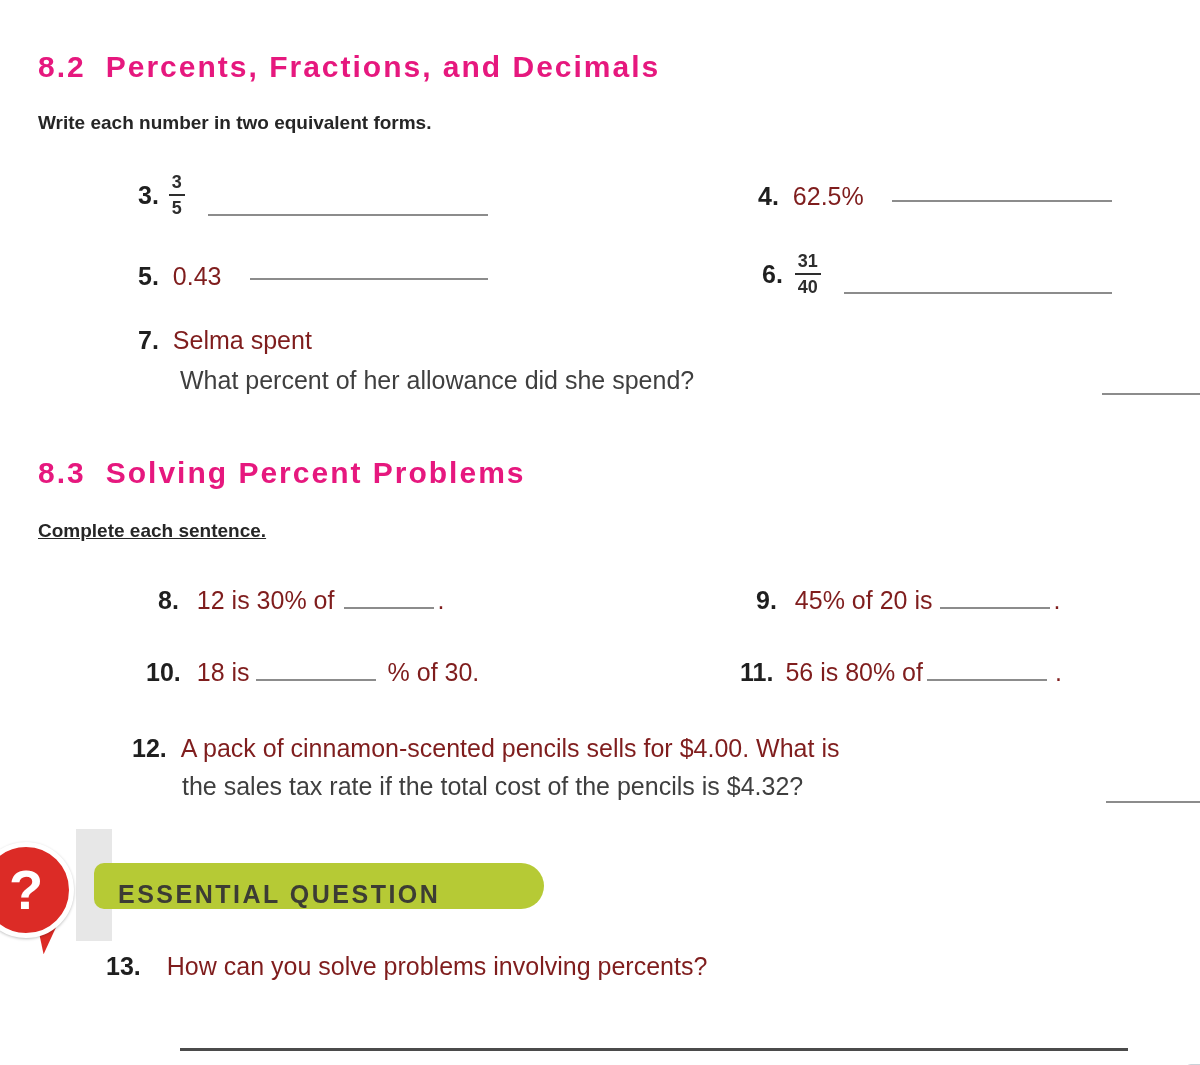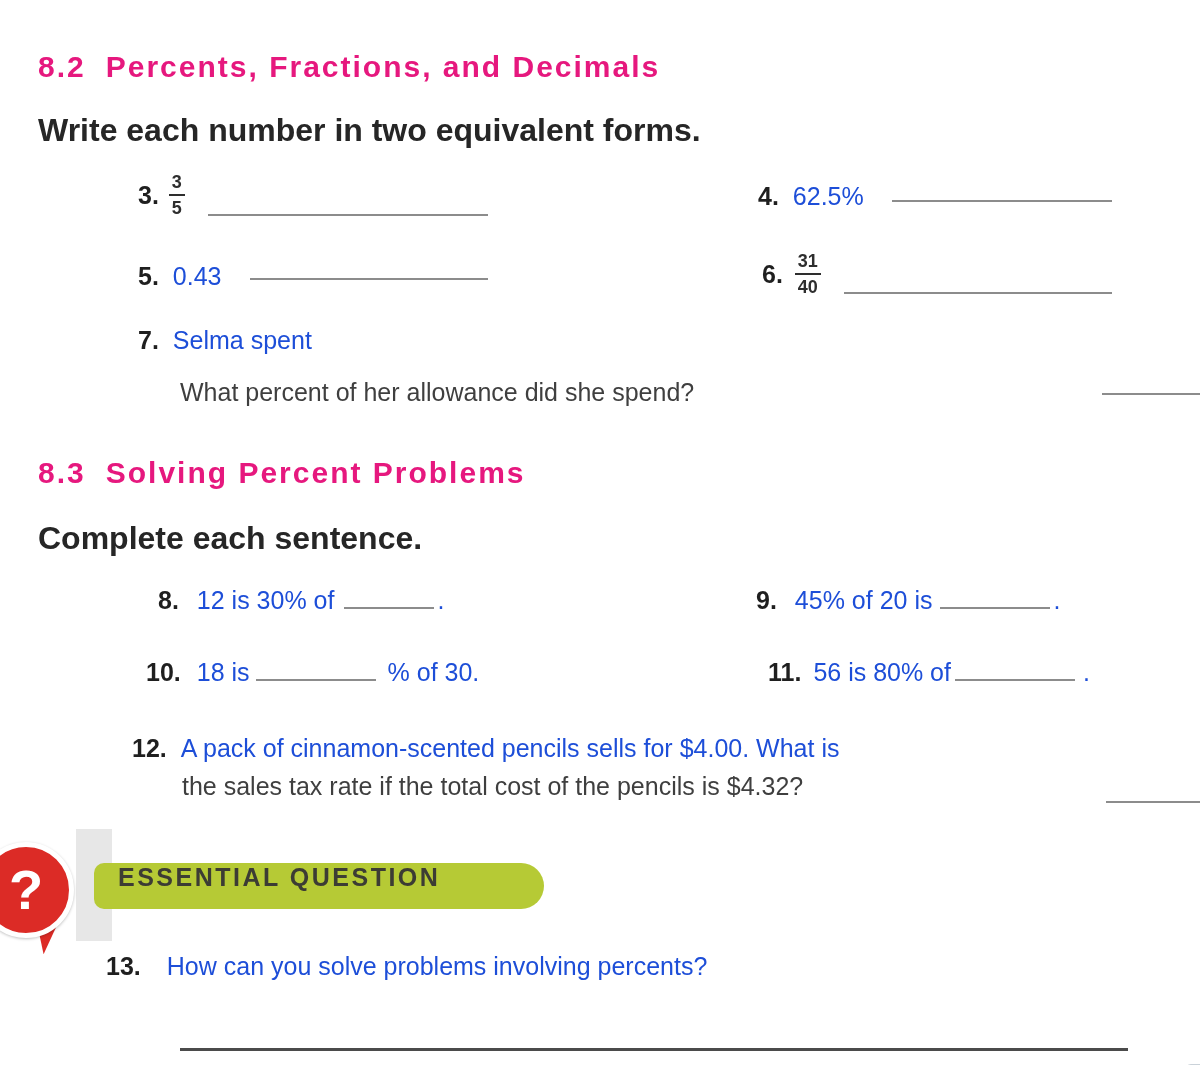--- a/index.html
+++ b/index.html
@@ -6,45 +6,45 @@
   html,body { background:#ffffff; }
   .page {
     position:relative; width:1200px; height:1065px; background:#ffffff;
     font-family:"Liberation Sans", sans-serif; color:#3f3f3f; overflow:hidden;margin-top:36px;
   }
   .sec-heading {
     position:absolute; display:flex; gap:20px; align-items:baseline;
     font-weight:bold; font-size:30px; color:#e6187e; letter-spacing:2px;
   }
   .instruction {
-    position:absolute; font-size:32px; font-weight:bold; color:#262626;text-align:center;
+    position:absolute; font-size:19px; font-weight:bold; color:#262626;text-align:center;
   }
   .prob {
     position:absolute; display:flex; align-items:baseline;
     font-size:25px; color:#3f3f3f; white-space:nowrap;
   }
   .prob.center { align-items:center; }
   .pnum { font-weight:bold; color:#1f1f1f; margin-right:14px; }
-  .ptext { color:#1d4ed8; }
+  .ptext { color:#7f1d1d; }
   .gap { display:inline-block; width:56px; }
   .blank { position:absolute; border-top:2px solid #8c8c8c; height:0; }
   .blank-inline {
     display:inline-block; border-bottom:2px solid #8c8c8c;
     align-self:flex-end; margin-bottom:6px; height:0;
   }
   .frac { display:inline-block; text-align:center; font-weight:bold; color:#2e2e2e; line-height:1; }
   .frac-top { display:block; font-size:18px; border-bottom:2px solid #2e2e2e; padding:0 3px 3px; }
   .frac-bot { display:block; font-size:18px; padding-top:3px; }
   .line2 { position:absolute; font-size:25px; color:#3f3f3f; white-space:nowrap; }
 
   .eq-gray { position:absolute; left:76px; top:793px; width:36px; height:112px; background:#e7e7e7; z-index:1; }
   .eq-banner {
     position:absolute; left:94px; top:827px; width:450px; height:46px;
     background:#b6ca35; border-radius:10px 23px 23px 10px;
-    display:flex; align-items:flex-start; padding-left:24px; z-index:2;
+    display:flex; align-items:flex-end; padding-left:24px; z-index:2;
   }
   .eq-banner .label { font-size:25px; font-weight:bold; letter-spacing:2.5px; color:#3c3c34; }
   .eq-bubble {
     position:absolute; left:-22px; top:806px; width:96px; height:96px; border-radius:50%;
     background:#dc2b26; border:5px solid #ffffff;
     display:flex; align-items:center; justify-content:center; z-index:4;
     box-shadow:0 1px 3px rgba(0,0,0,0.25);
   }
   .eq-bubble .glyph { color:#ffffff; font-size:56px; font-weight:bold; line-height:1; }
   .eq-tail {
@@ -95,28 +95,28 @@
       <span class="frac-bot">40</span>
     </span>
   </div>
   <div class="blank" style="left:844px; top:256px; width:268px;"></div>
 
   <div class="prob" style="left:138px; top:290px;">
     <span class="pnum">7.</span>
     <span class="ptext">Selma spent</span>
     <span class="gap"></span>
   </div>
-  <div class="line2" style="left:180px; top:342px;">What percent of her allowance did she spend?</div>
+  <div class="line2" style="left:180px; top:330px;">What percent of her allowance did she spend?</div>
   <div class="blank" style="left:1102px; top:357px; width:98px;"></div>
 
   <div class="sec-heading" style="left:38px; top:420px;">
     <span>8.3</span>
     <span>Solving Percent Problems</span>
   </div>
-  <div class="instruction" style="left:38px; top:484px;">Complete each sentence.</div>
+  <div class="instruction" style="left:38px; top:484px;text-decoration:underline;">Complete each sentence.</div>
 
   <div class="prob" style="left:158px; top:550px;">
     <span class="pnum" style="margin-right:18px;">8.</span>
     <span class="ptext" style="margin-right:10px;">12 is 30% of</span>
     <span class="blank-inline" style="width:90px; margin-right:3px;"></span>
     <span class="ptext">.</span>
   </div>
 
   <div class="prob" style="left:756px; top:550px;">
     <span class="pnum" style="margin-right:18px;">9.</span>
@@ -125,21 +125,21 @@
     <span class="ptext">.</span>
   </div>
 
   <div class="prob" style="left:146px; top:622px;">
     <span class="pnum" style="margin-right:16px;">10.</span>
     <span class="ptext">18 is</span>
     <span class="blank-inline" style="width:120px; margin-left:6px; margin-right:12px;"></span>
     <span class="ptext">% of 30.</span>
   </div>
 
-  <div class="prob" style="left:768px; top:622px;">
+  <div class="prob" style="left:740px; top:622px;">
     <span class="pnum" style="margin-right:12px;">11.</span>
     <span class="ptext">56 is 80% of</span>
     <span class="blank-inline" style="width:120px; margin-left:4px; margin-right:8px;"></span>
     <span class="ptext">.</span>
   </div>
 
   <div class="prob" style="left:132px; top:698px;">
     <span class="pnum">12.</span>
     <span class="ptext">A pack of cinnamon-scented pencils sells for $4.00. What is</span>
   </div>

